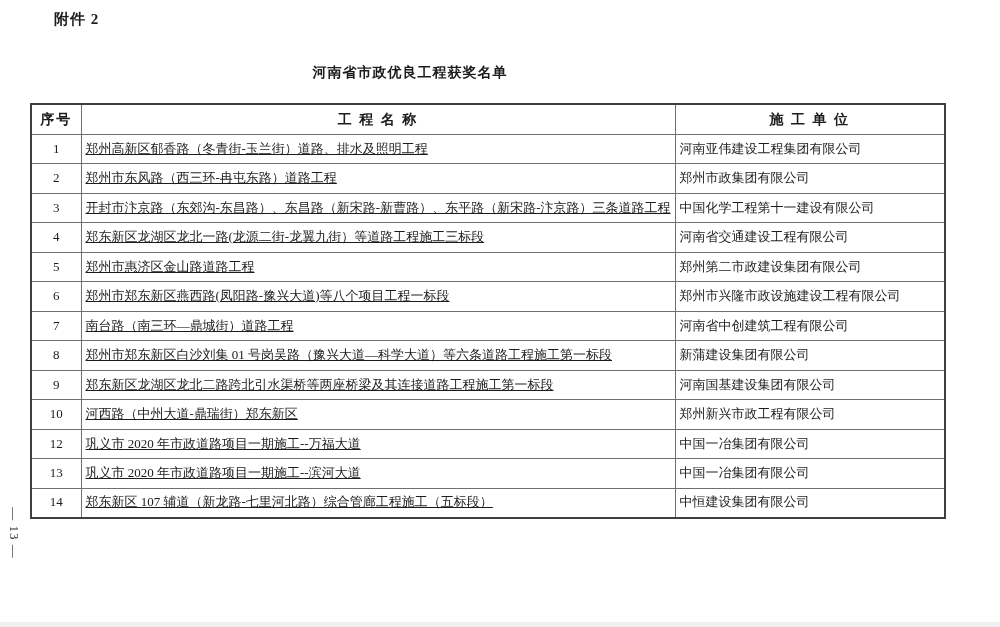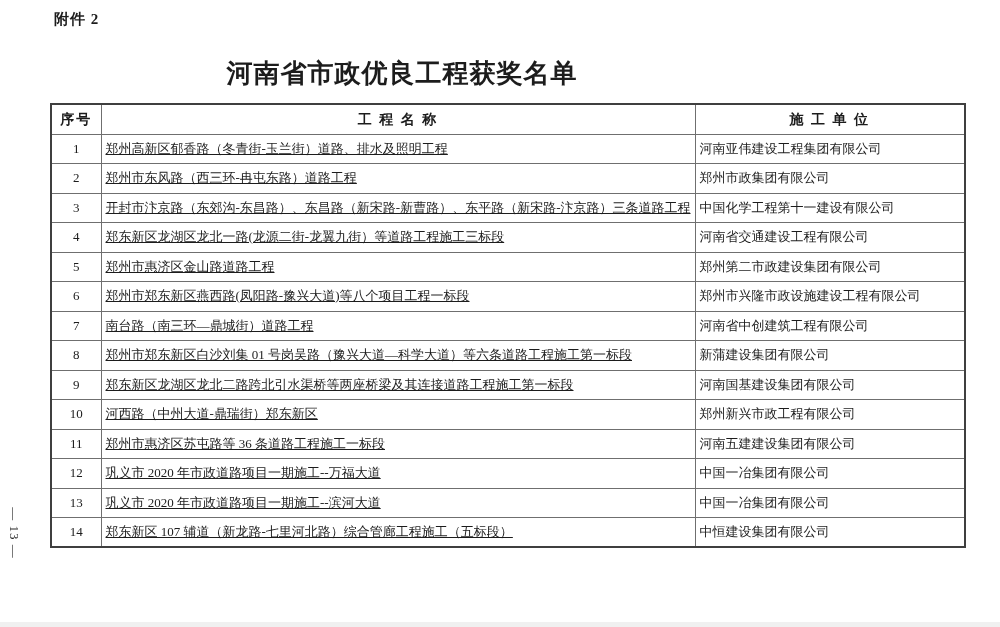--- a/index.html
+++ b/index.html
@@ -20,28 +20,28 @@
     left: 54px; top: 10px;
     font-size: 15px;
     font-weight: bold;
     letter-spacing: 1px;
   }
   .doc-title {
     position: absolute;
     left: 0; top: 52px;
     width: 796px;
     text-align: center;
-    font-size: 26px;
+    font-size: 14px;
     font-weight: bold;
     letter-spacing: 1px;
-    margin: 4px;
+    margin: 12px;
   }
   table.awards {
     position: absolute;
-    left: 50px; top: 103px;
+    left: 30px; top: 103px;
     width: 914px;
     border-collapse: collapse;
     table-layout: fixed;
     border: 2px solid #3f3f3f;
   }
   table.awards th, table.awards td {
     border: 1px solid #6f6f6f;
     font-size: 13px;
     line-height: 1.25;
     padding: 2px 4px;
@@ -148,25 +148,20 @@
           <td class="cell-no">9</td>
           <td class="cell-project">郑东新区龙湖区龙北二路跨北引水渠桥等两座桥梁及其连接道路工程施工第一标段</td>
           <td class="cell-company">河南国基建设集团有限公司</td>
         </tr>
         <tr>
           <td class="cell-no">10</td>
           <td class="cell-project">河西路（中州大道-鼎瑞街）郑东新区</td>
           <td class="cell-company">郑州新兴市政工程有限公司</td>
         </tr>
         <tr>
-          <td class="cell-no">11</td>
-          <td class="cell-project">郑州市惠济区苏屯路等 36 条道路工程施工一标段</td>
-          <td class="cell-company">河南五建建设集团有限公司</td>
-        </tr>
-        <tr>
           <td class="cell-no">12</td>
           <td class="cell-project">巩义市 2020 年市政道路项目一期施工--万福大道</td>
           <td class="cell-company">中国一冶集团有限公司</td>
         </tr>
         <tr>
           <td class="cell-no">13</td>
           <td class="cell-project">巩义市 2020 年市政道路项目一期施工--滨河大道</td>
           <td class="cell-company">中国一冶集团有限公司</td>
         </tr>
         <tr>

